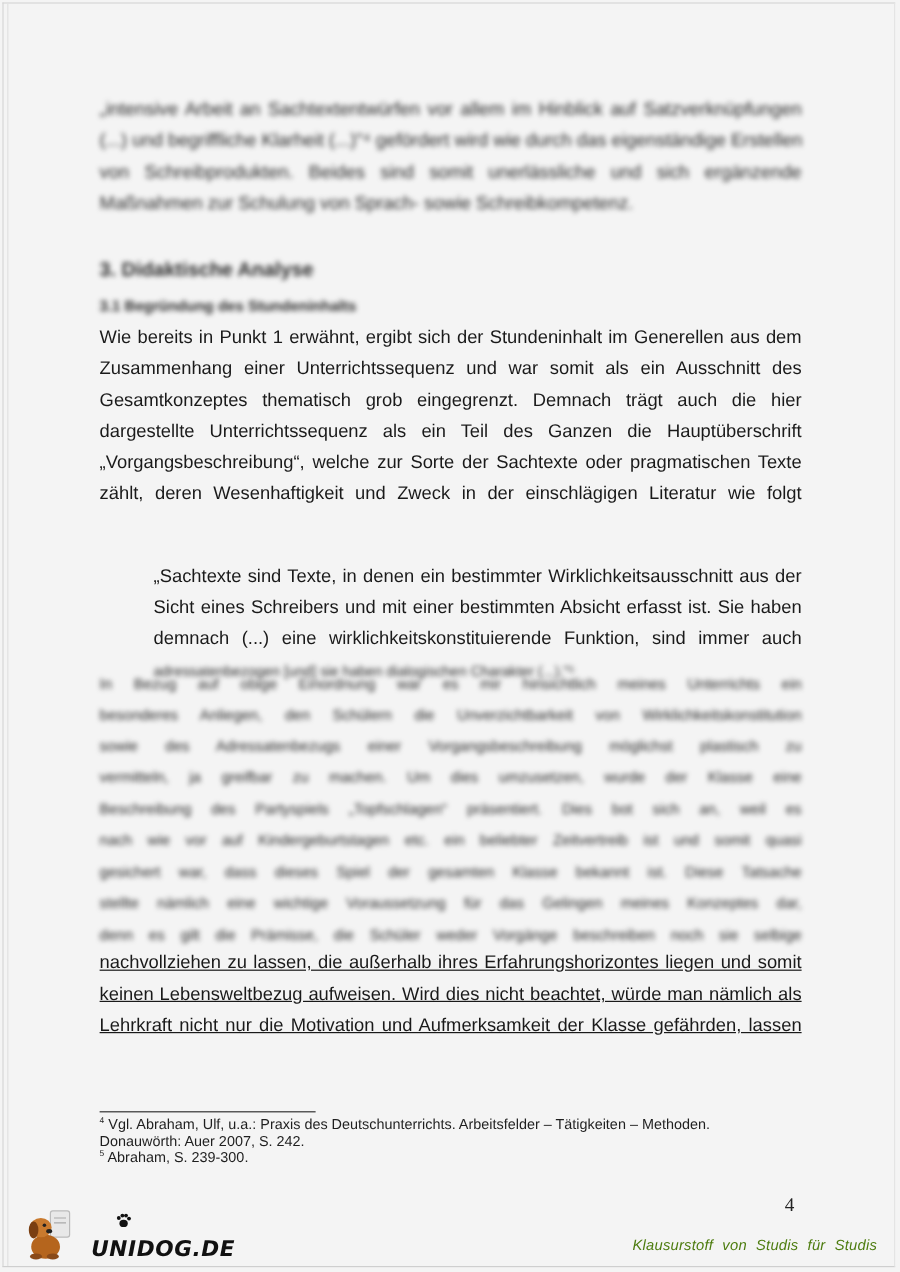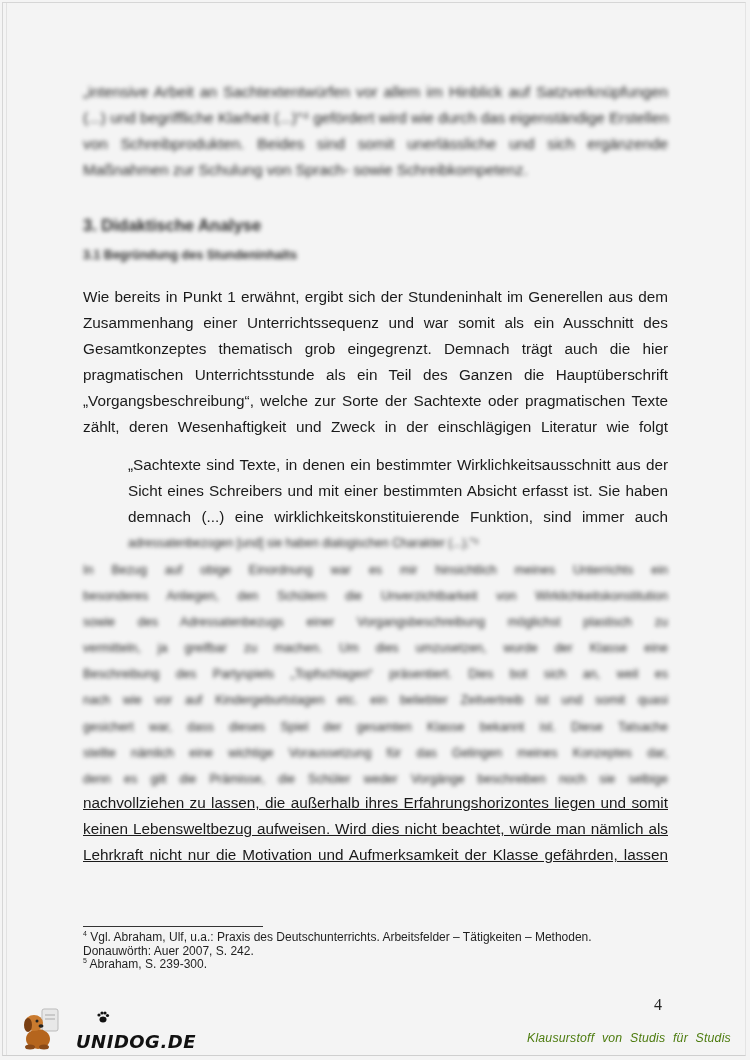--- a/index.html
+++ b/index.html
@@ -41,30 +41,30 @@
 <div class="content para blur" style="top:79px;">
   <span class="line">„intensive Arbeit an Sachtextentwürfen vor allem im Hinblick auf Satzverknüpfungen</span>
   <span class="line">(...) und begriffliche Klarheit (...)"⁴ gefördert wird wie durch das eigenständige Erstellen</span>
   <span class="line">von Schreibprodukten. Beides sind somit unerlässliche und sich ergänzende</span>
   <span class="line last">Maßnahmen zur Schulung von Sprach- sowie Schreibkompetenz.</span>
 </div>
 
 <h2 class="blur" style="top:216px;">3. Didaktische Analyse</h2>
 <h3 class="blur" style="top:248px;">3.1  Begründung des Stundeninhalts</h3>
 
-<div class="content para" style="top:284px;">
+<div class="content para" style="top:269px;">
   <span class="line">Wie bereits in Punkt 1 erwähnt, ergibt sich der Stundeninhalt im Generellen aus dem</span>
   <span class="line">Zusammenhang einer Unterrichtssequenz und war somit als ein Ausschnitt des</span>
   <span class="line">Gesamtkonzeptes thematisch grob eingegrenzt. Demnach trägt auch die hier</span>
-  <span class="line">pragmatischen Unterrichtsstunde als ein Teil des Ganzen die Hauptüberschrift</span>
+  <span class="line">dargestellte Unterrichtssequenz als ein Teil des Ganzen die Hauptüberschrift</span>
   <span class="line">„Vorgangsbeschreibung“, welche zur Sorte der Sachtexte oder pragmatischen Texte</span>
   <span class="line">zählt, deren Wesenhaftigkeit und Zweck in der einschlägigen Literatur wie folgt</span>
 </div>
 
-<div class="quote para" style="top:452px;">
+<div class="quote para" style="top:468px;">
   <span class="line">„Sachtexte sind Texte, in denen ein bestimmter Wirklichkeitsausschnitt aus der</span>
   <span class="line">Sicht eines Schreibers und mit einer bestimmten Absicht erfasst ist. Sie haben</span>
   <span class="line">demnach (...) eine wirklichkeitskonstituierende Funktion, sind immer auch</span>
   <span class="line last blur" style="font-size:12px;">adressatenbezogen [und] sie haben dialogischen Charakter (...)."⁵</span>
 </div>
 
 <div class="content para blur" style="top:557px;">
   <span class="line" style="font-size:12.5px;">In Bezug auf obige Einordnung war es mir hinsichtlich meines Unterrichts ein</span>
   <span class="line" style="font-size:12.5px;">besonderes Anliegen, den Schülern die Unverzichtbarkeit von Wirklichkeitskonstitution</span>
   <span class="line" style="font-size:12.5px;">sowie des Adressatenbezugs einer Vorgangsbeschreibung möglichst plastisch zu</span>

